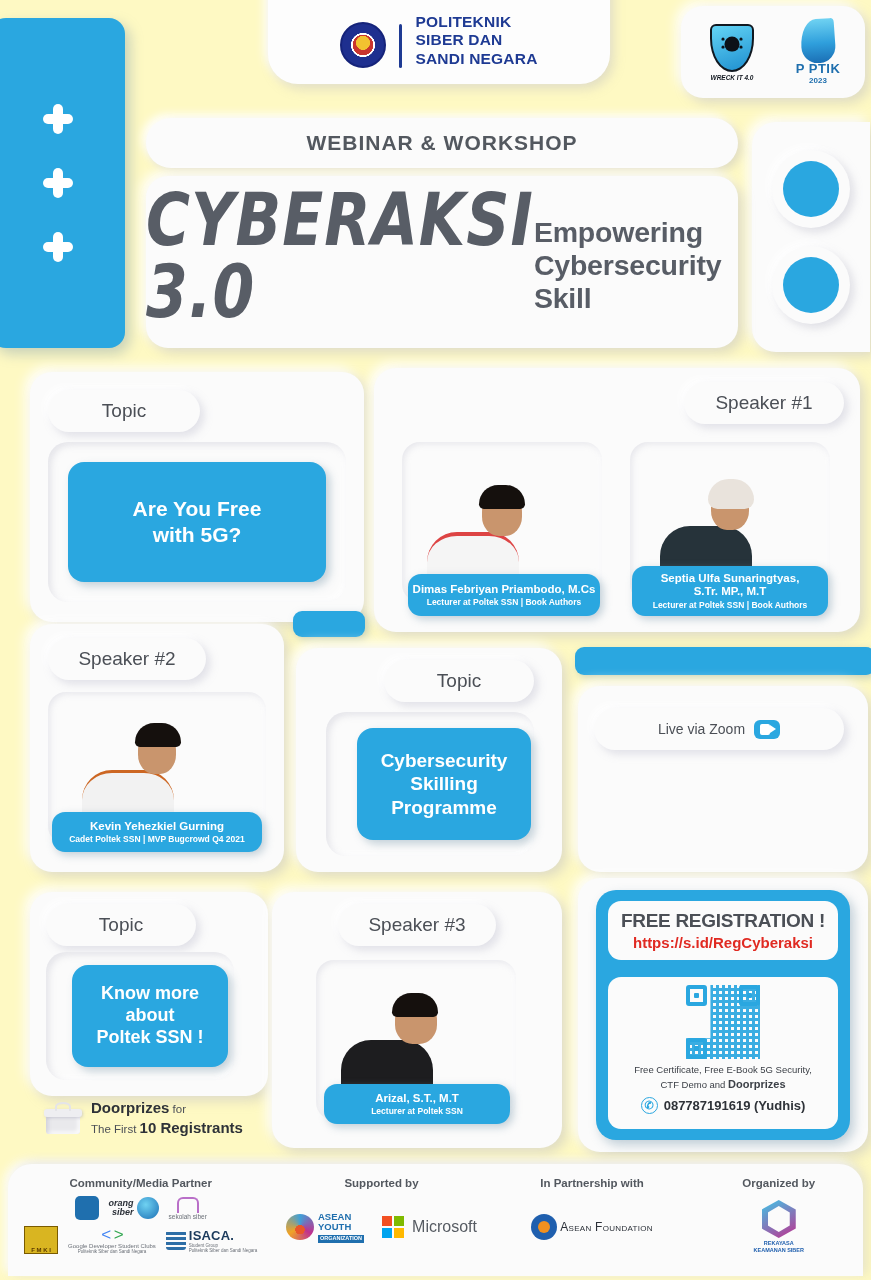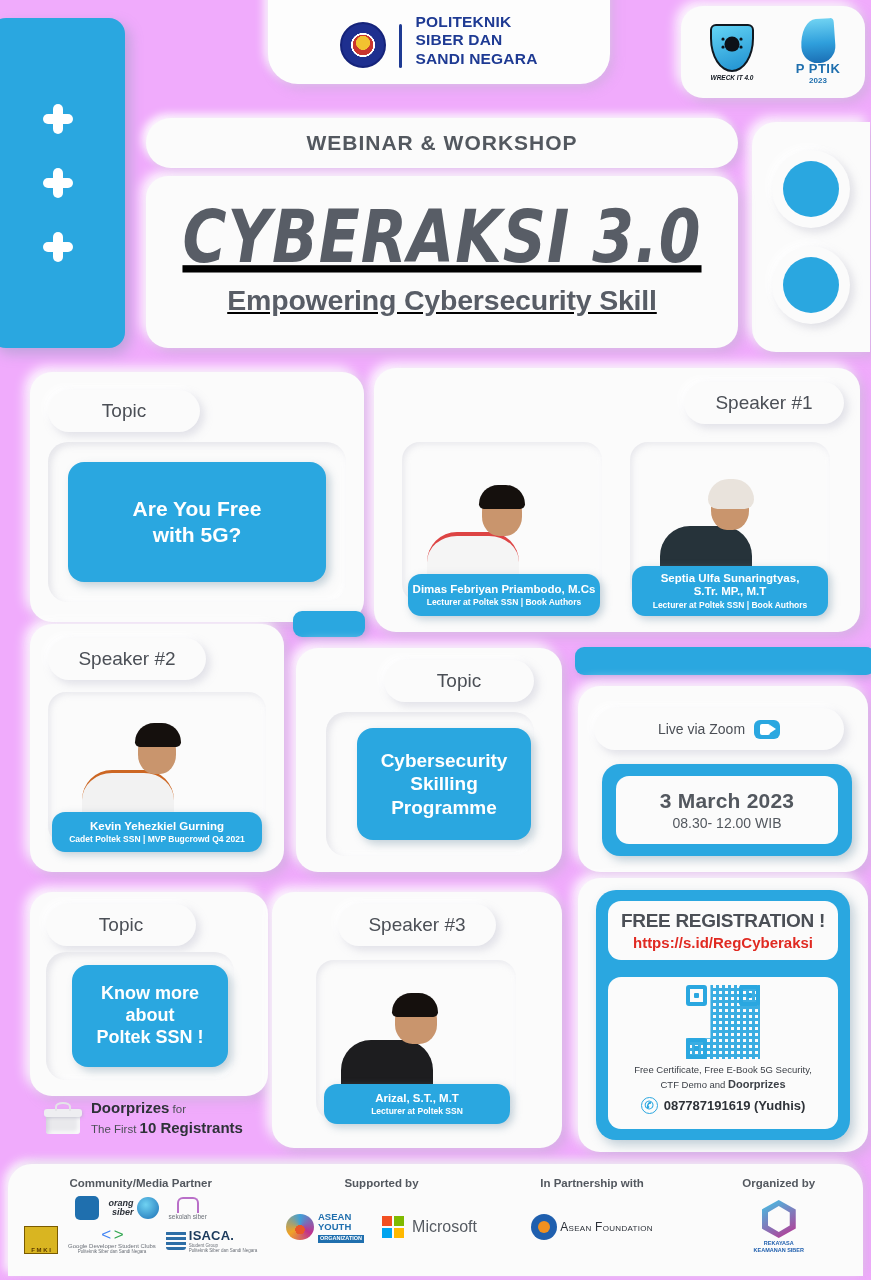--- a/index.html
+++ b/index.html
@@ -5,21 +5,21 @@
   * { box-sizing: border-box; margin: 0; padding: 0; }
   html, body {
     width: 871px; height: 1280px;
     background: #ffffff;
     font-family: "Liberation Sans", sans-serif;
     overflow: hidden;
   }
   .poster {
     position: relative;
     width: 871px; height: 1280px;
-    background: #f0abfc;
+    background: #fef9c3;
   }
 
   
   .card {
     background: #fbfbfb;
     border-radius: 22px;
     box-shadow: 5px 5px 12px rgba(174,174,192,0.38), -5px -5px 12px rgba(255,255,255,0.95);
   }
   .inset {
     background: #fbfbfb;
@@ -117,21 +117,21 @@
     display: flex; align-items: center; justify-content: center;
   }
   .circ-inner { width: 56px; height: 56px; border-radius: 50%; background: #2AA7E0; }
 
   
   .ribbon {
     position: absolute; left: 146px; top: 118px; width: 592px; height: 50px;
     font-size: 21px; font-weight: bold; letter-spacing: 1px; color: #53585f;
   }
   .title-card { position: absolute; left: 146px; top: 176px; width: 592px; height: 172px;
-    display: flex; flex-direction: column; align-items: center; justify-content: center; text-decoration: underline; }
+    display: flex; align-items: center; justify-content: center; }
   .big-title {
     font-family: "DejaVu Sans", sans-serif;
     font-size: 60px; font-weight: bold; font-style: italic;
     color: #585d66; letter-spacing: 1px; line-height: .98;
     transform: scaleY(1.22); margin-bottom: 12px;
   }
   .sub-title { font-size: 28.5px; font-weight: bold; color: #585d66; letter-spacing: -.2px; margin-top: 6px; }
 
   
   .frame { position: absolute; border-radius: 22px; }
@@ -401,26 +401,20 @@
       <div class="np-name">Arizal, S.T., M.T</div>
       <div class="np-role">Lecturer at Poltek SSN</div>
     </div>
   </div>
 
   <div class="card frame" style="left:578px; top:686px; width:290px; height:186px;">
     <div class="pill zoom-pill" style="left:16px; top:22px; width:250px; height:42px; font-size:14px;">
       <span>Live via Zoom</span>
       <span class="zoom-ico"></span>
     </div>
-    <div class="date-outer" style="left:24px; top:78px; width:250px; height:92px;">
-      <div class="date-inner">
-        <div class="date-main">3 March 2023</div>
-        <div class="date-time">08.30- 12.00 WIB</div>
-      </div>
-    </div>
   </div>
 
   <div class="card frame" style="left:578px; top:878px; width:290px; height:274px;">
     <div class="reg-outer" style="left:18px; top:12px; width:254px; height:250px;gap:17px;">
       <div class="reg-top">
         <div class="reg-title">FREE REGISTRATION !</div>
         <div class="reg-link">https://s.id/RegCyberaksi</div>
       </div>
       <div class="reg-bot">
         <div class="qr">

